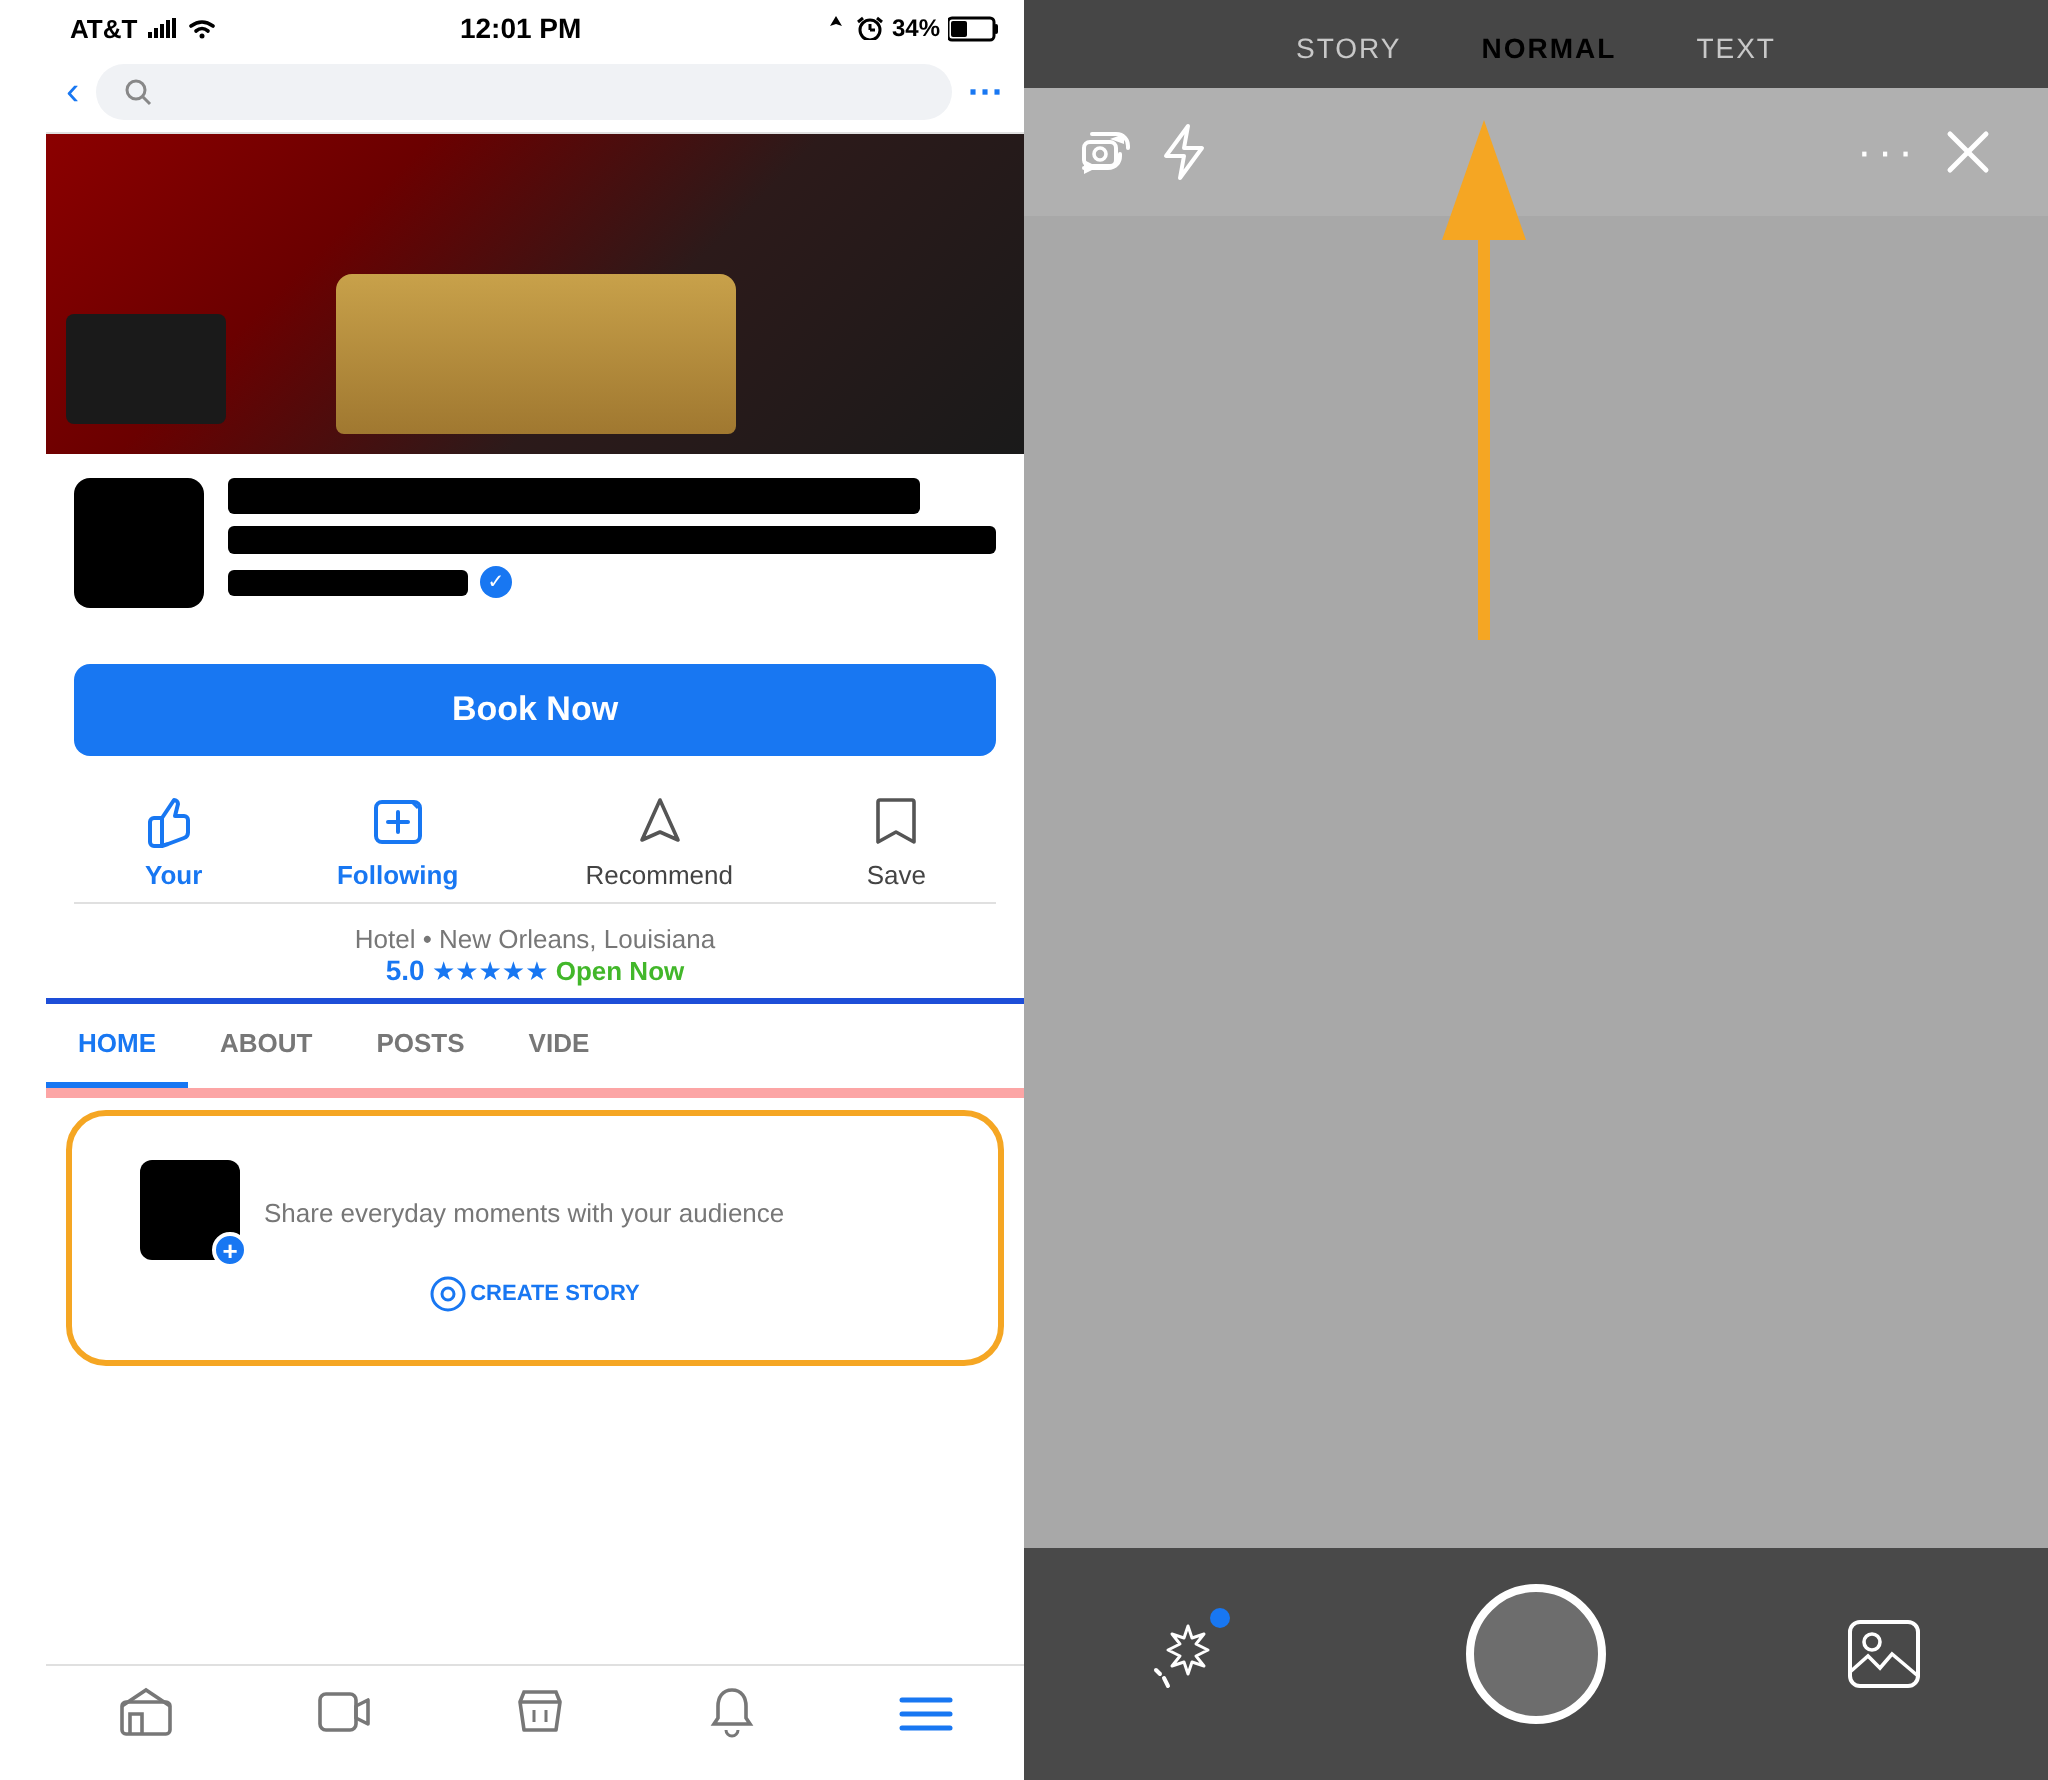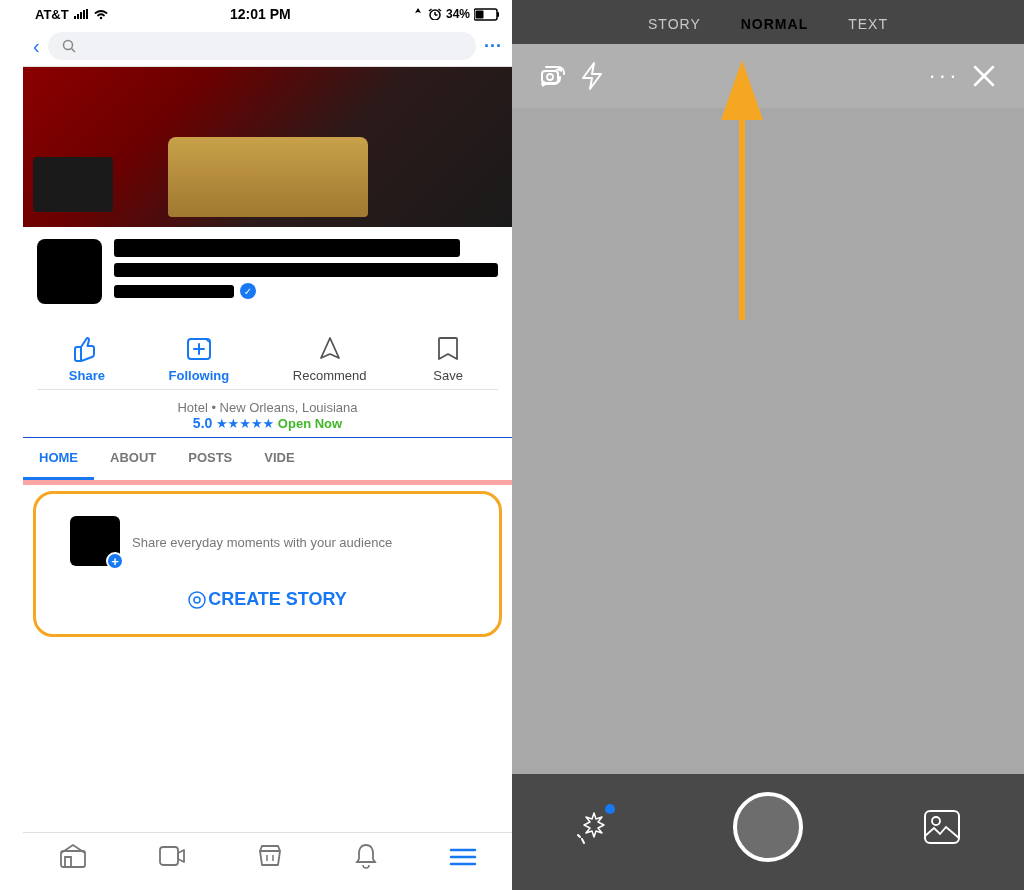--- a/index.html
+++ b/index.html
@@ -178,21 +178,21 @@
       color: #444;
     }
     .action-btn-label.blue { color: #1877f2; font-weight: 600; }
 
     
     .page-info {
       padding: 10px 14px 6px;
       text-align: center;
       font-size: 13px;
       color: #777;
-      border-bottom: 1px solid #1d4ed8;
+      border-bottom: 3px solid #1d4ed8;
     }
     .page-info .rating {
       color: #1877f2;
       font-weight: 600;
       font-size: 14px;
       text-align: center;
     }
     .page-info .open { color: #42b72a; font-weight: 600; }
     .stars { color: #1877f2; }
 
@@ -258,23 +258,23 @@
     .story-text-col { flex: 1; }
     .story-title { font-size: 15px; font-weight: 600; color: #000; }
     .story-subtitle { font-size: 13px; color: #777; margin-top: 2px; }
 
     
     .create-story-btn {
       display: flex;
       align-items: center;
       justify-content: center;
       gap: 2px;
-      margin: 15px 14px 10px;
+      margin: 0 14px 10px;
       color: #1877f2;
-      font-size: 18px;
+      font-size: 11px;
       font-weight: 600;
       cursor: pointer;
     }
 
     
     .bottom-nav {
       margin-top: auto;
       display: flex;
       justify-content: space-around;
       align-items: center;
@@ -465,29 +465,30 @@
         <div class="profile-name-bar"></div>
         <div class="profile-name-bar2"></div>
         <div class="profile-verified-row">
           <div class="profile-handle-bar"></div>
           <div class="verified-icon">✓</div>
         </div>
       </div>
     </div>
   </div>
 
+  <button class="book-now-btn">Book Now</button>
 
   <div class="action-buttons">
     <div class="action-btn">
       <div class="action-btn-icon">
         <svg width="28" height="26" viewBox="0 0 28 26" fill="none">
           <path d="M8 25H4a2 2 0 01-2-2V13a2 2 0 012-2h4m0 14V11m0 14l3-1 8-3a3 3 0 002-2.8V12a2 2 0 00-2-2h-4.5l1.5-6a2 2 0 00-2-2L10 8l-2 3" stroke="#1877f2" stroke-width="2" stroke-linecap="round" stroke-linejoin="round"></path>
         </svg>
       </div>
-      <span class="action-btn-label blue">Share</span>
+      <span class="action-btn-label blue">Your</span>
     </div>
     <div class="action-btn">
       <div class="action-btn-icon">
         <svg width="28" height="26" viewBox="0 0 28 26" fill="none">
           <rect x="3" y="3" width="22" height="20" rx="3" stroke="#1877f2" stroke-width="2"></rect>
           <line x1="14" y1="8" x2="14" y2="18" stroke="#1877f2" stroke-width="2" stroke-linecap="round"></line>
           <line x1="9" y1="13" x2="19" y2="13" stroke="#1877f2" stroke-width="2" stroke-linecap="round"></line>
           <path d="M21 3l3 3" stroke="#1877f2" stroke-width="1.5"></path>
         </svg>
       </div>

